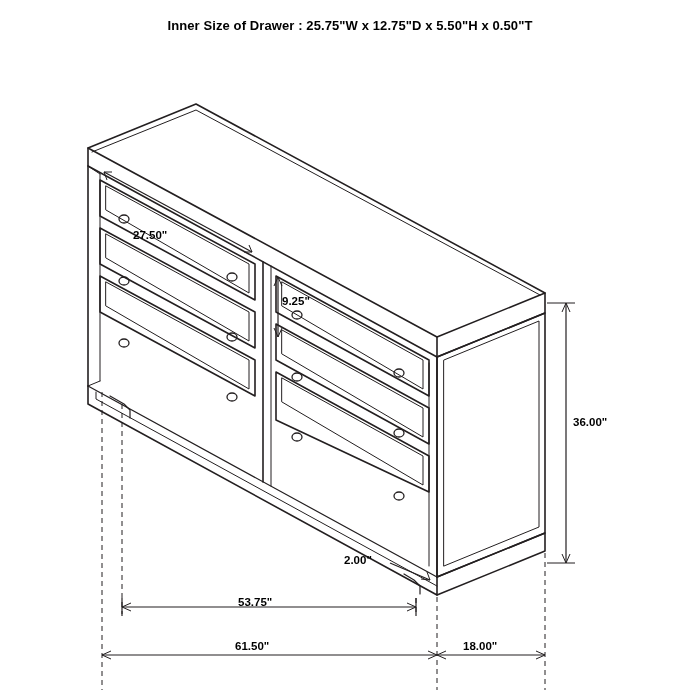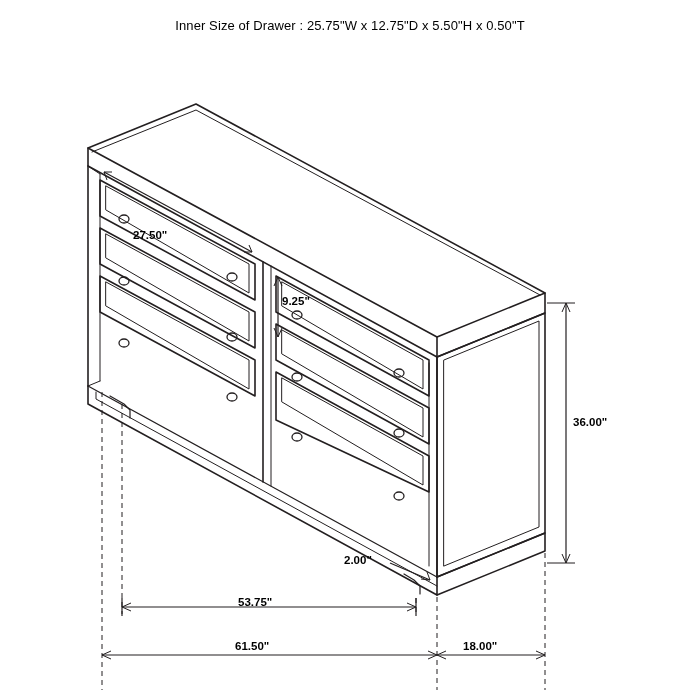--- a/index.html
+++ b/index.html
@@ -19,21 +19,21 @@
     width: 700px;
     height: 700px;
   }
   #title {
     position: absolute;
     top: 18px;
     left: 0;
     width: 700px;
     text-align: center;
     font-size: 13px;
-    font-weight: normal;
+    font-weight: bold;
     color: #000000;
     letter-spacing: 0.1px;
   }
   svg.diagram {
     position: absolute;
     top: 0;
     left: 0;
     width: 700px;
     height: 700px;
   }

